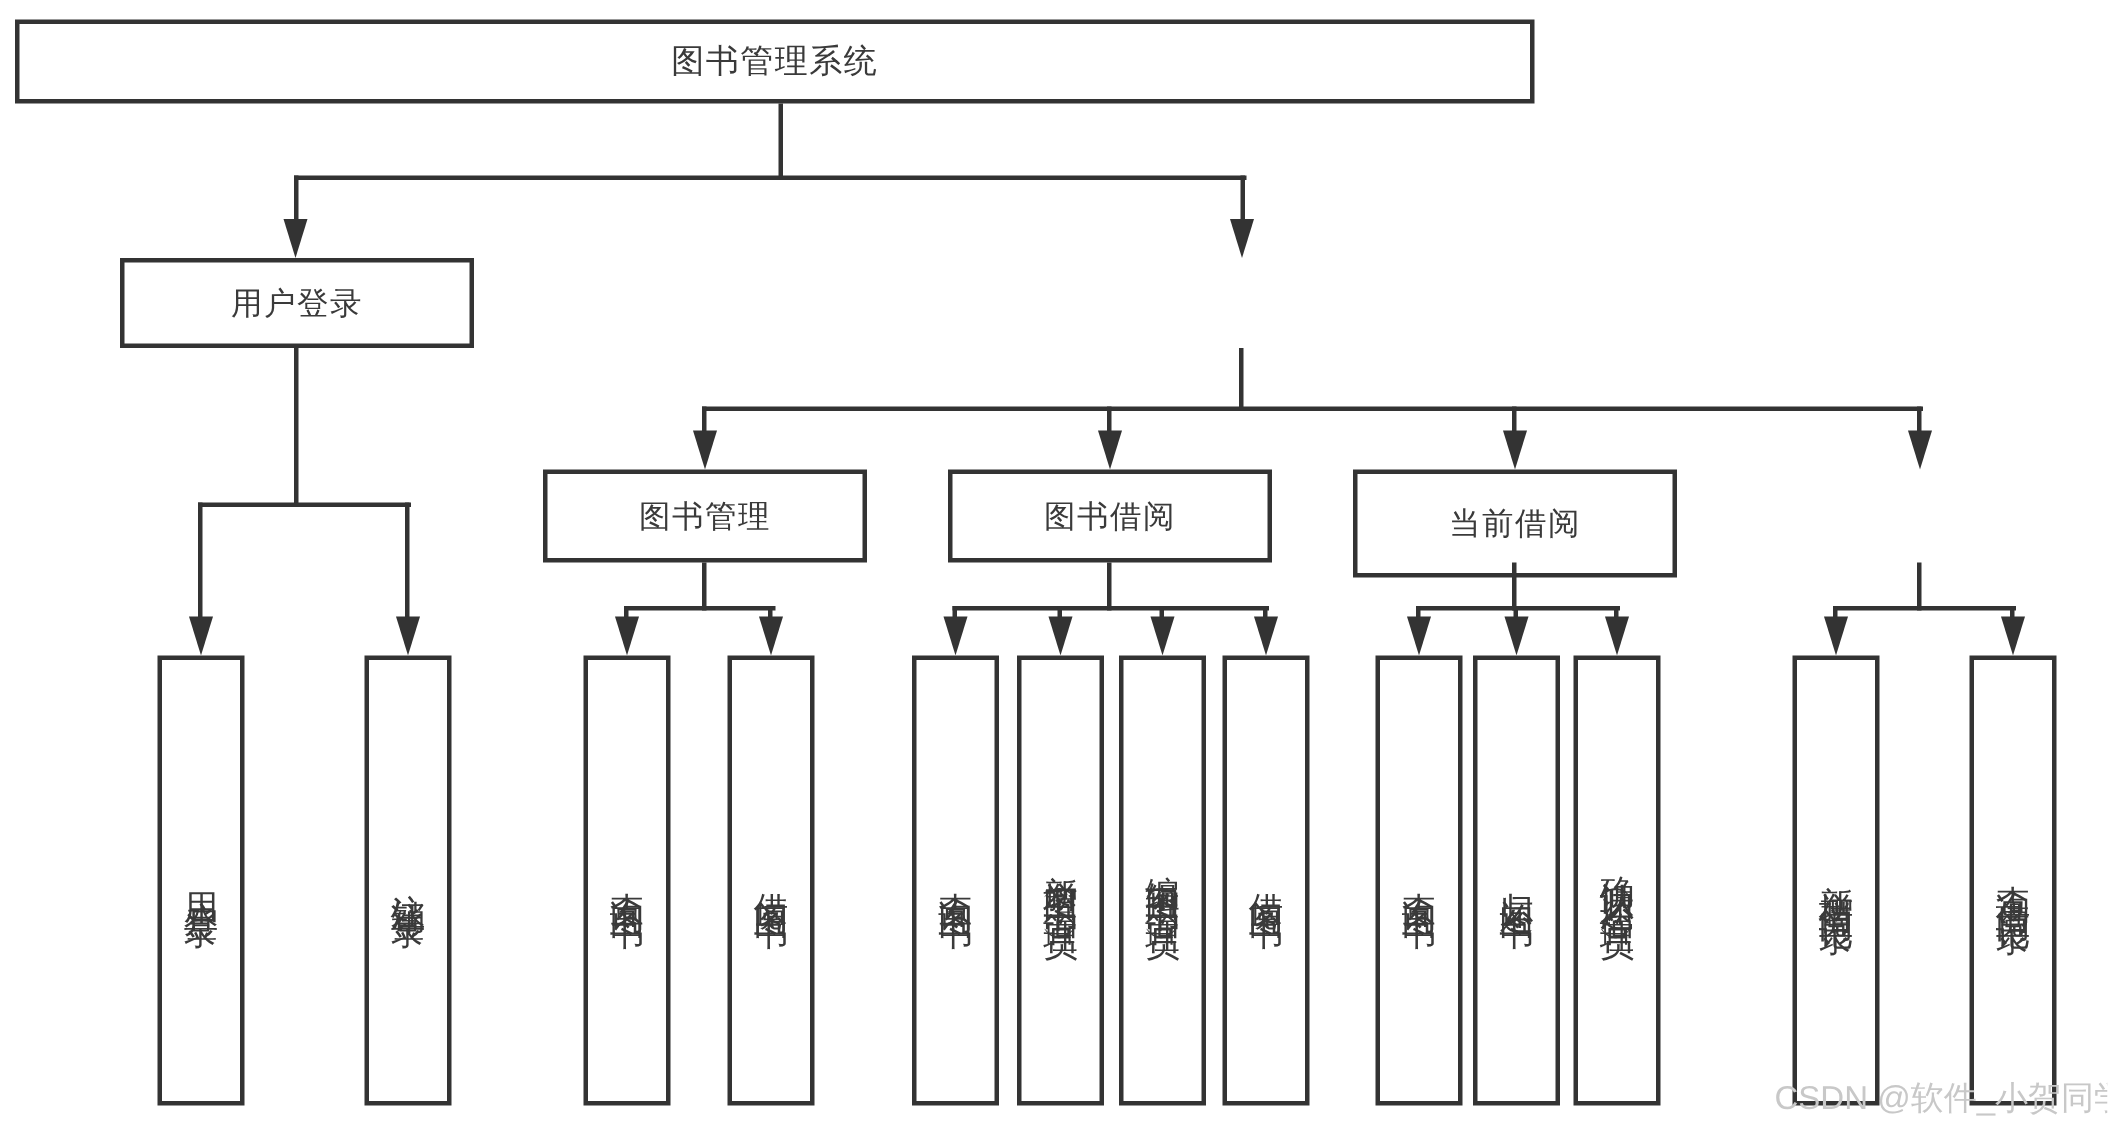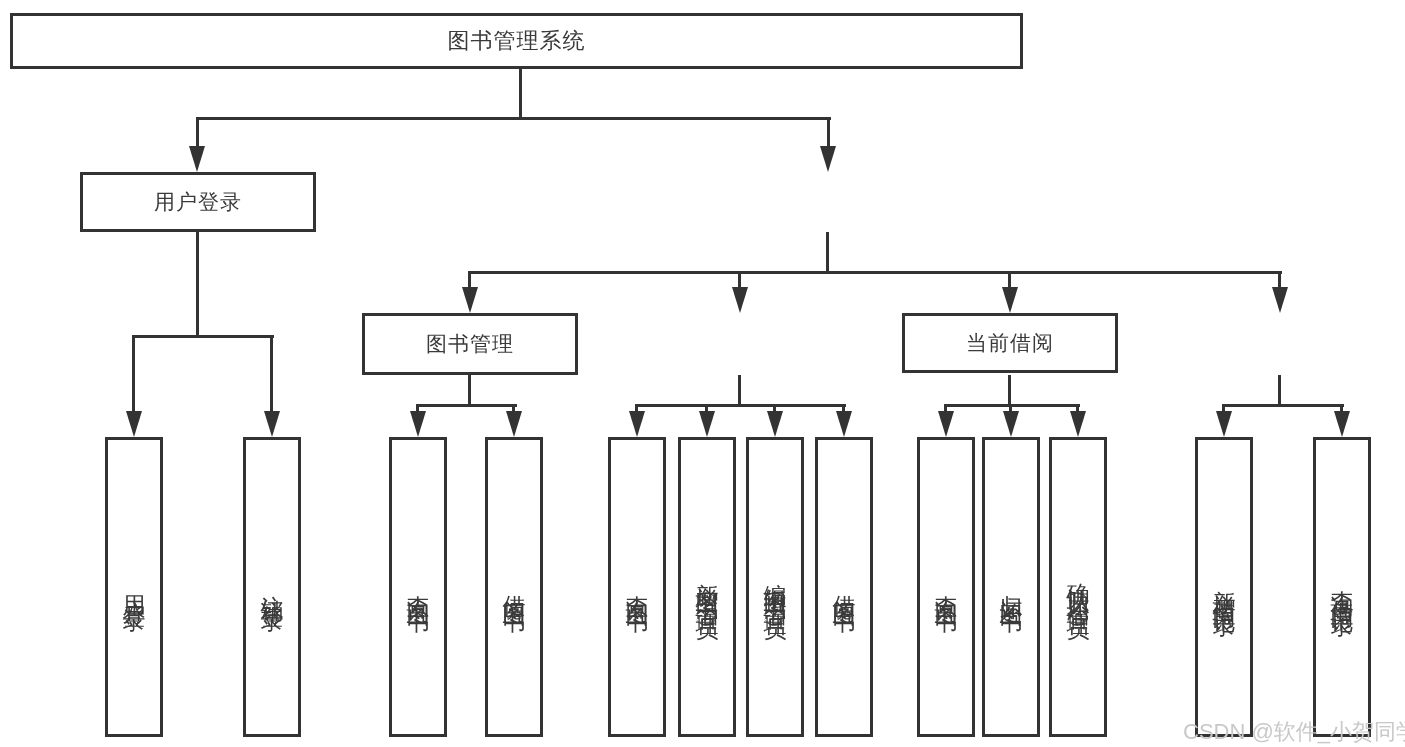--- a/index.html
+++ b/index.html
@@ -69,21 +69,24 @@
   <div class="vline" style="left:1008px;top:271px;width:3px;height:22px"></div>
   <div class="vline" style="left:1278px;top:271px;width:3px;height:22px"></div>
   <div class="arrow" style="left:462px;top:287px"></div>
   <div class="arrow" style="left:732px;top:287px"></div>
   <div class="arrow" style="left:1002px;top:287px"></div>
   <div class="arrow" style="left:1272px;top:287px"></div>
 
   <div class="box h-label" style="left:362px;top:313px;width:216px;height:62px">
     <span>图书管理</span>
   </div>
-  <div class="box h-label" style="left:902px;top:313px;width:216px;height:60px">
+  <div class="box h-label" style="left:632px;top:313px;width:216px;height:62px">
+    <span>图书借阅</span>
+  </div>
+  <div class="box h-label" style="left:902px;top:313px;width:216px;height:72px">
     <span>当前借阅</span>
   </div>
 
   <div class="vline" style="left:468px;top:375px;width:3px;height:32px"></div>
   <div class="hline" style="left:416px;top:404px;width:101px;height:3px"></div>
   <div class="vline" style="left:416px;top:404px;width:3px;height:13px"></div>
   <div class="vline" style="left:512px;top:404px;width:3px;height:13px"></div>
   <div class="arrow" style="left:410px;top:411px"></div>
   <div class="arrow" style="left:506px;top:411px"></div>
 

